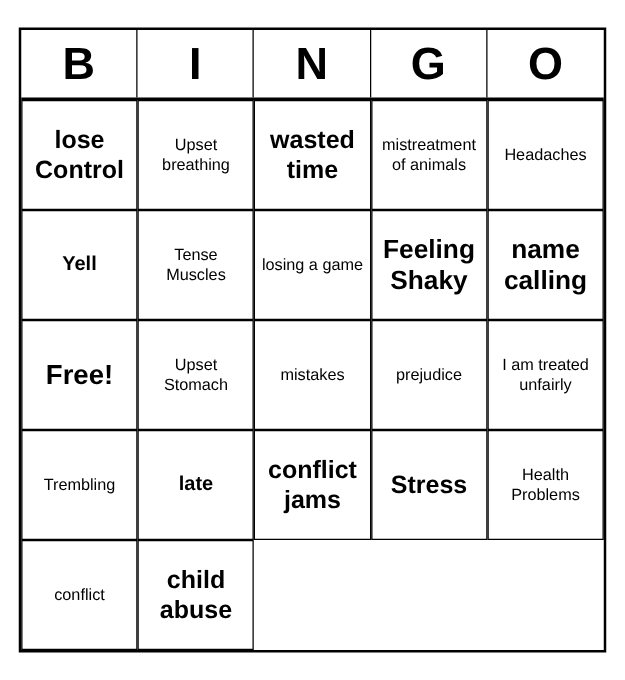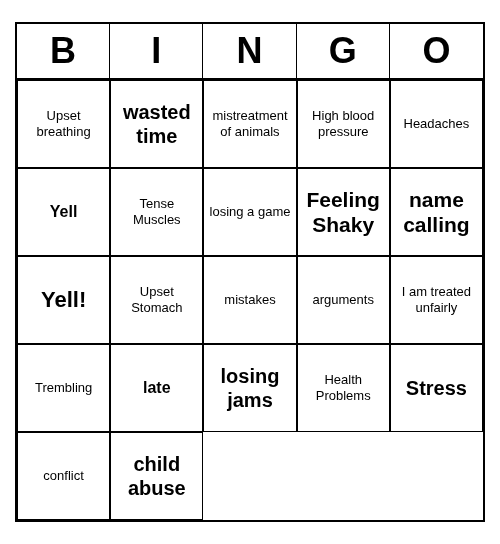--- a/index.html
+++ b/index.html
@@ -71,36 +71,36 @@
 
 <div class="bingo-card">
   <div class="bingo-header">
   <div class="bingo-header-cell">B</div>
       <div class="bingo-header-cell">I</div>
       <div class="bingo-header-cell">N</div>
       <div class="bingo-header-cell">G</div>
       <div class="bingo-header-cell">O</div>
     </div>
   <div class="bingo-grid">
+  <div class="bingo-cell large-text">lose Control</div>
       <div class="bingo-cell">Upset breathing</div>
       <div class="bingo-cell large-text">wasted time</div>
       <div class="bingo-cell">mistreatment of animals</div>
-      <div class="bingo-cell">High blood pressure</div>
       <div class="bingo-cell">Headaches</div>
       <div class="bingo-cell xlarge-text">Yell</div>
       <div class="bingo-cell">Tense Muscles</div>
       <div class="bingo-cell">losing a game</div>
       <div class="bingo-cell medium-bold">Feeling Shaky</div>
       <div class="bingo-cell medium-bold">name calling</div>
-      <div class="bingo-cell free">Yell!</div>
+      <div class="bingo-cell free">Free!</div>
       <div class="bingo-cell">Upset Stomach</div>
       <div class="bingo-cell">mistakes</div>
-      <div class="bingo-cell">arguments</div>
+      <div class="bingo-cell">prejudice</div>
       <div class="bingo-cell">I am treated unfairly</div>
       <div class="bingo-cell">Trembling</div>
       <div class="bingo-cell xlarge-text">late</div>
-      <div class="bingo-cell large-text">losing jams</div>
+      <div class="bingo-cell large-text">conflict jams</div>
+      <div class="bingo-cell large-text">Stress</div>
       <div class="bingo-cell">Health Problems</div>
-      <div class="bingo-cell large-text">Stress</div>
       <div class="bingo-cell">conflict</div>
       <div class="bingo-cell large-text">child abuse</div>
     </div>
 </div>
 
 </body></html>

